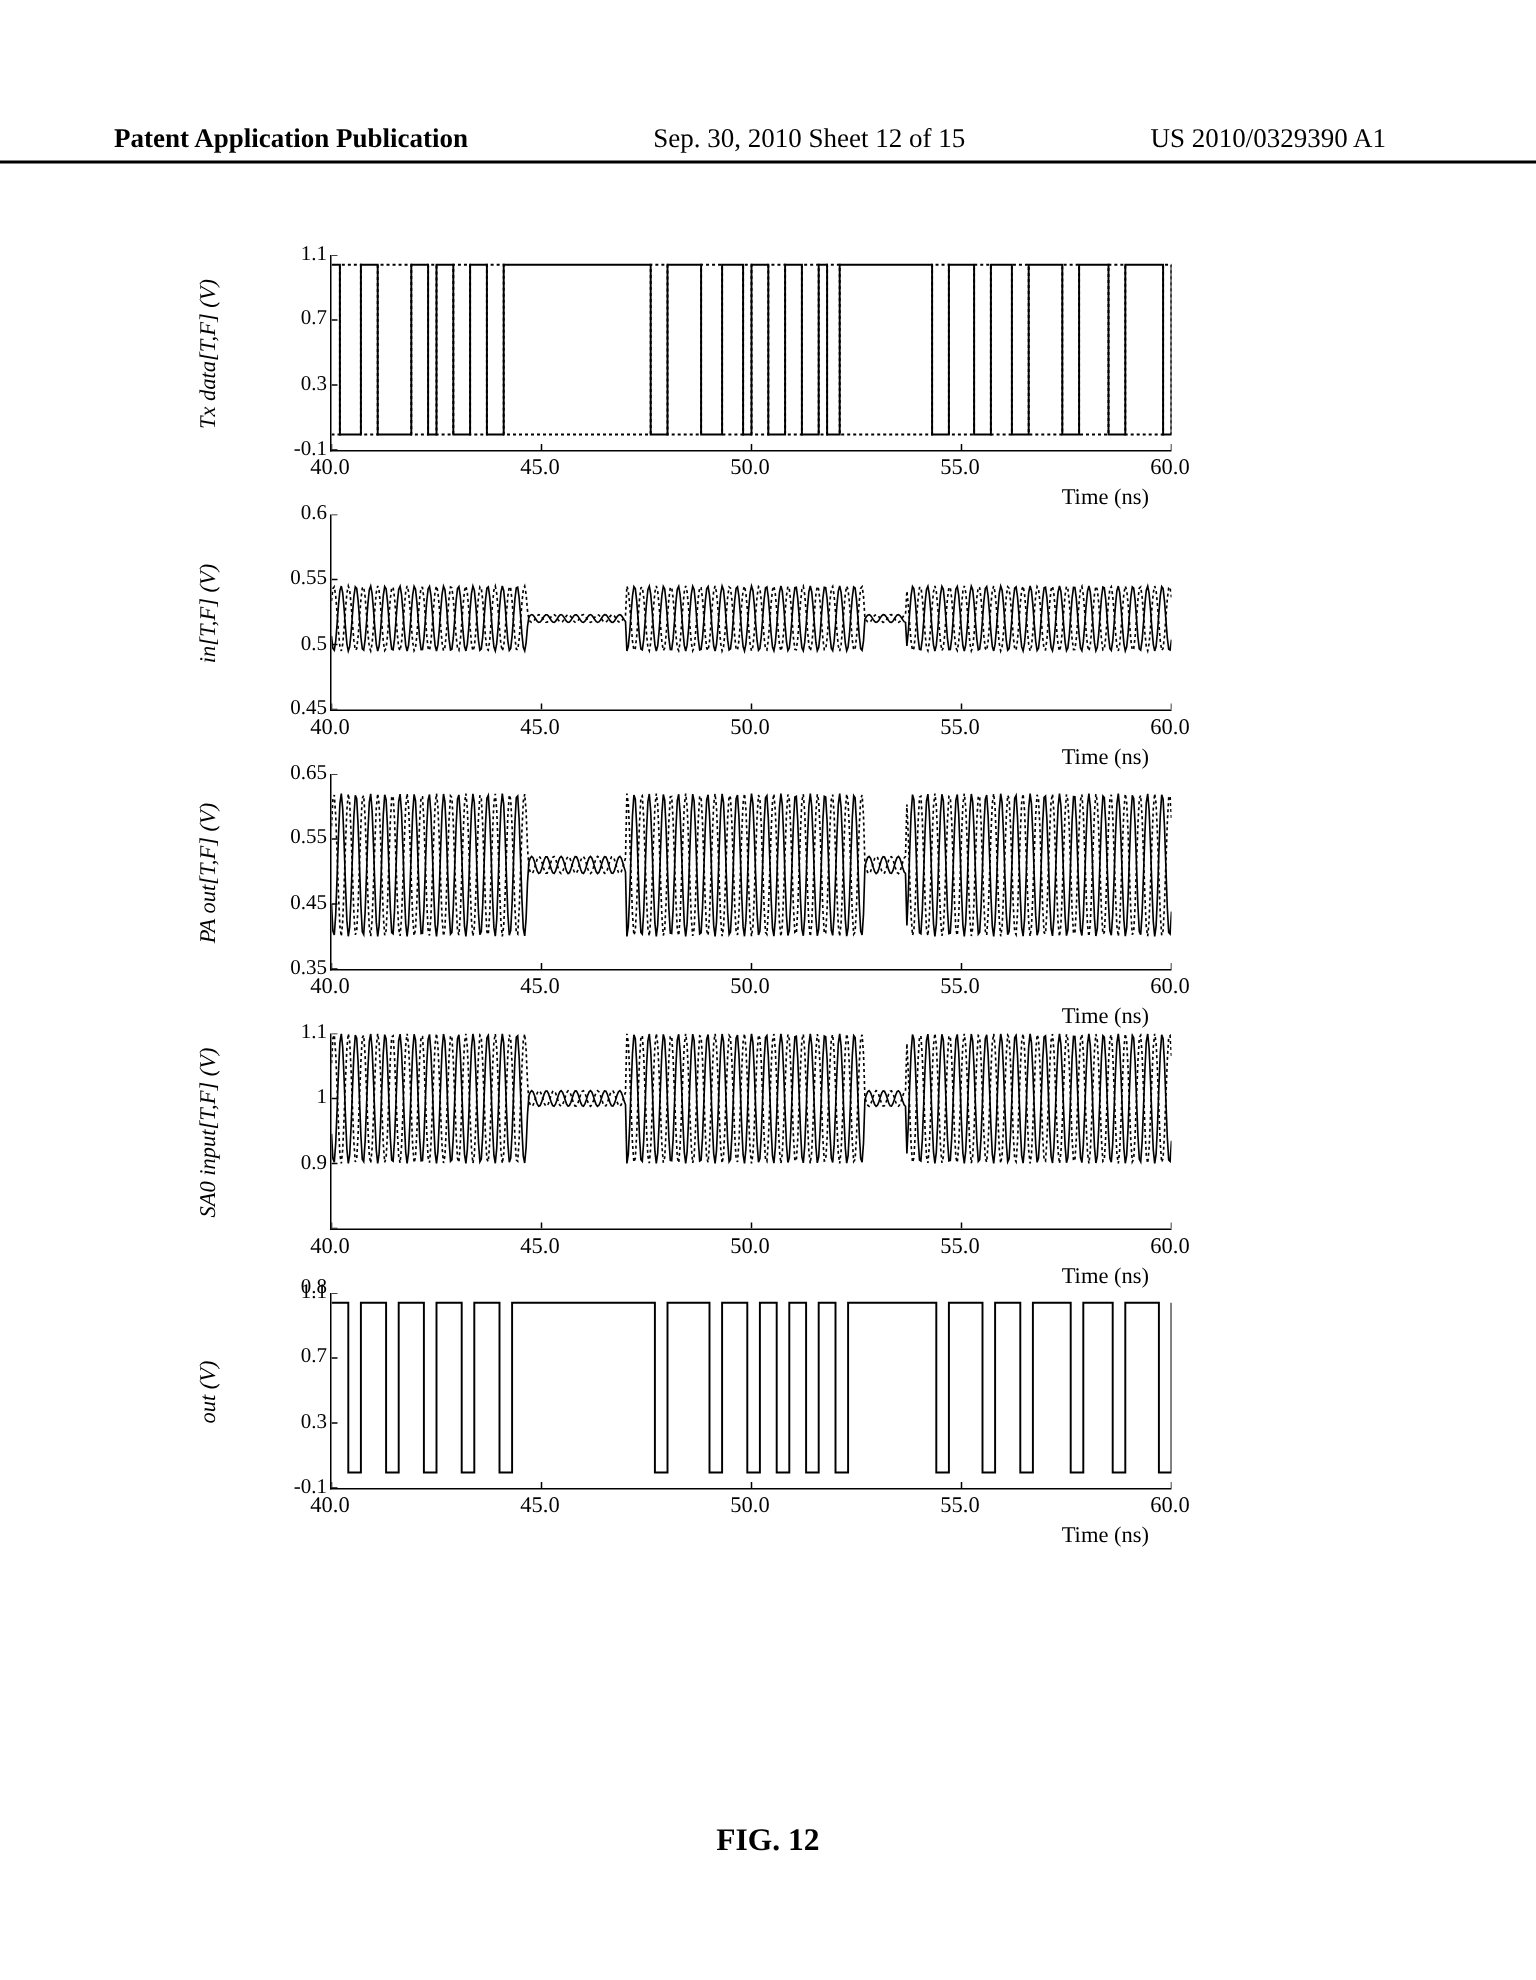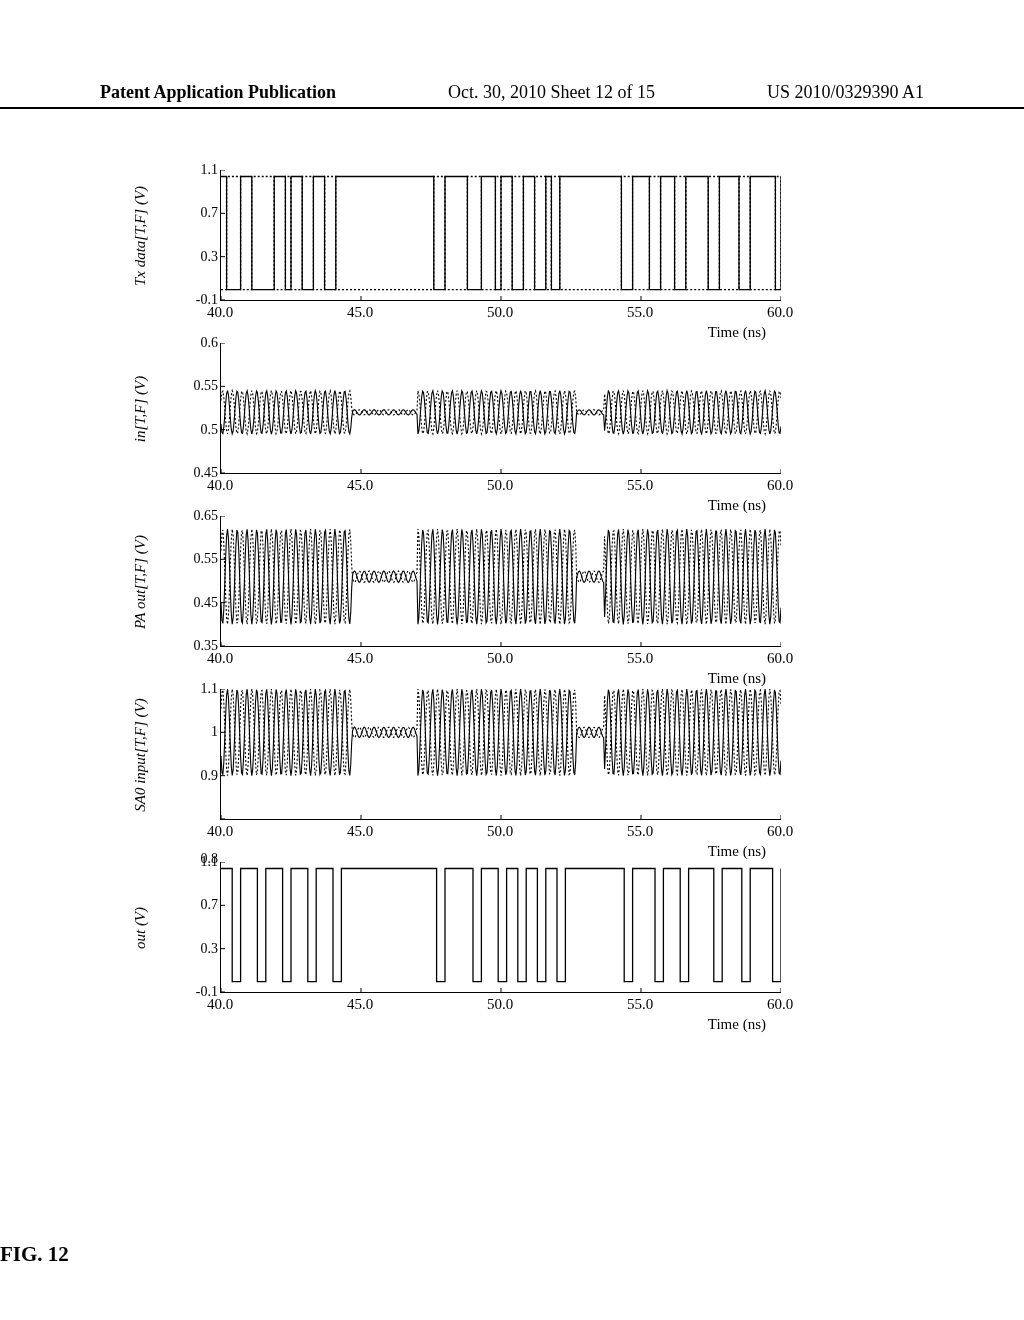--- a/index.html
+++ b/index.html
@@ -12,21 +12,21 @@
     height: 1320px;
     position: relative;
   }
   .header {
     position: absolute;
     top: 82px;
     left: 0;
     right: 0;
     display: flex;
     justify-content: space-between;
-    padding: 0 100px 4px 100px;
+    padding: 0 100px 4px 76px;
     border-bottom: 2.5px solid #000;
     font-size: 18px;
   }
   .header .left { font-weight: bold; }
   .charts {
     position: absolute;
     top: 170px;
     left: 150px;
     width: 630px;
   }
@@ -83,33 +83,32 @@
     left: 56px;
     width: 560px;
     text-align: right;
     top: 154px;
     font-size: 15px;
   }
   .figure-caption {
     position: absolute;
     left: 0;
     right: 0;
-    text-align: left;
+    text-align: center;
     top: 1214px;
     font-size: 21px;
     font-weight: bold;
-    margin-top: 28px;
   }
 </style>
 </head>
 <body>
 
 <div class="header">
   <span class="left">Patent Application Publication</span>
-  <span>Oct. 30, 2010   Sheet 12 of 15</span>
+  <span>Sep. 30, 2010   Sheet 12 of 15</span>
   <span>US 2010/0329390 A1</span>
 </div>
 
 <div class="charts" id="charts">
     <div class="chart">
       <div class="ylabel">Tx data[T,F] (V)</div>
       <div class="yticks">
         <div class="ytick" style="top: 130px;">-0.1</div>
         <div class="ytick" style="top: 86.6667px;">0.3</div>
         <div class="ytick" style="top: 43.3333px;">0.7</div>

